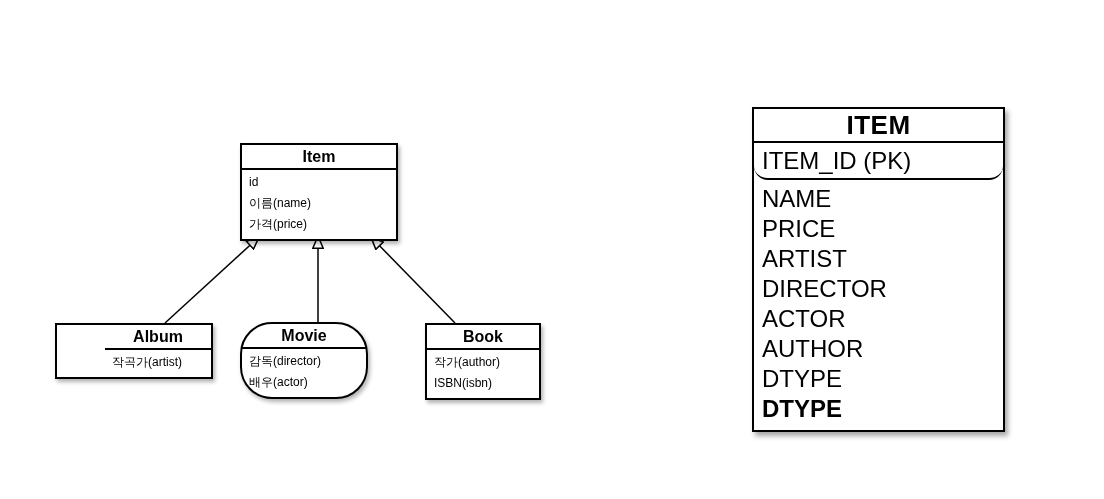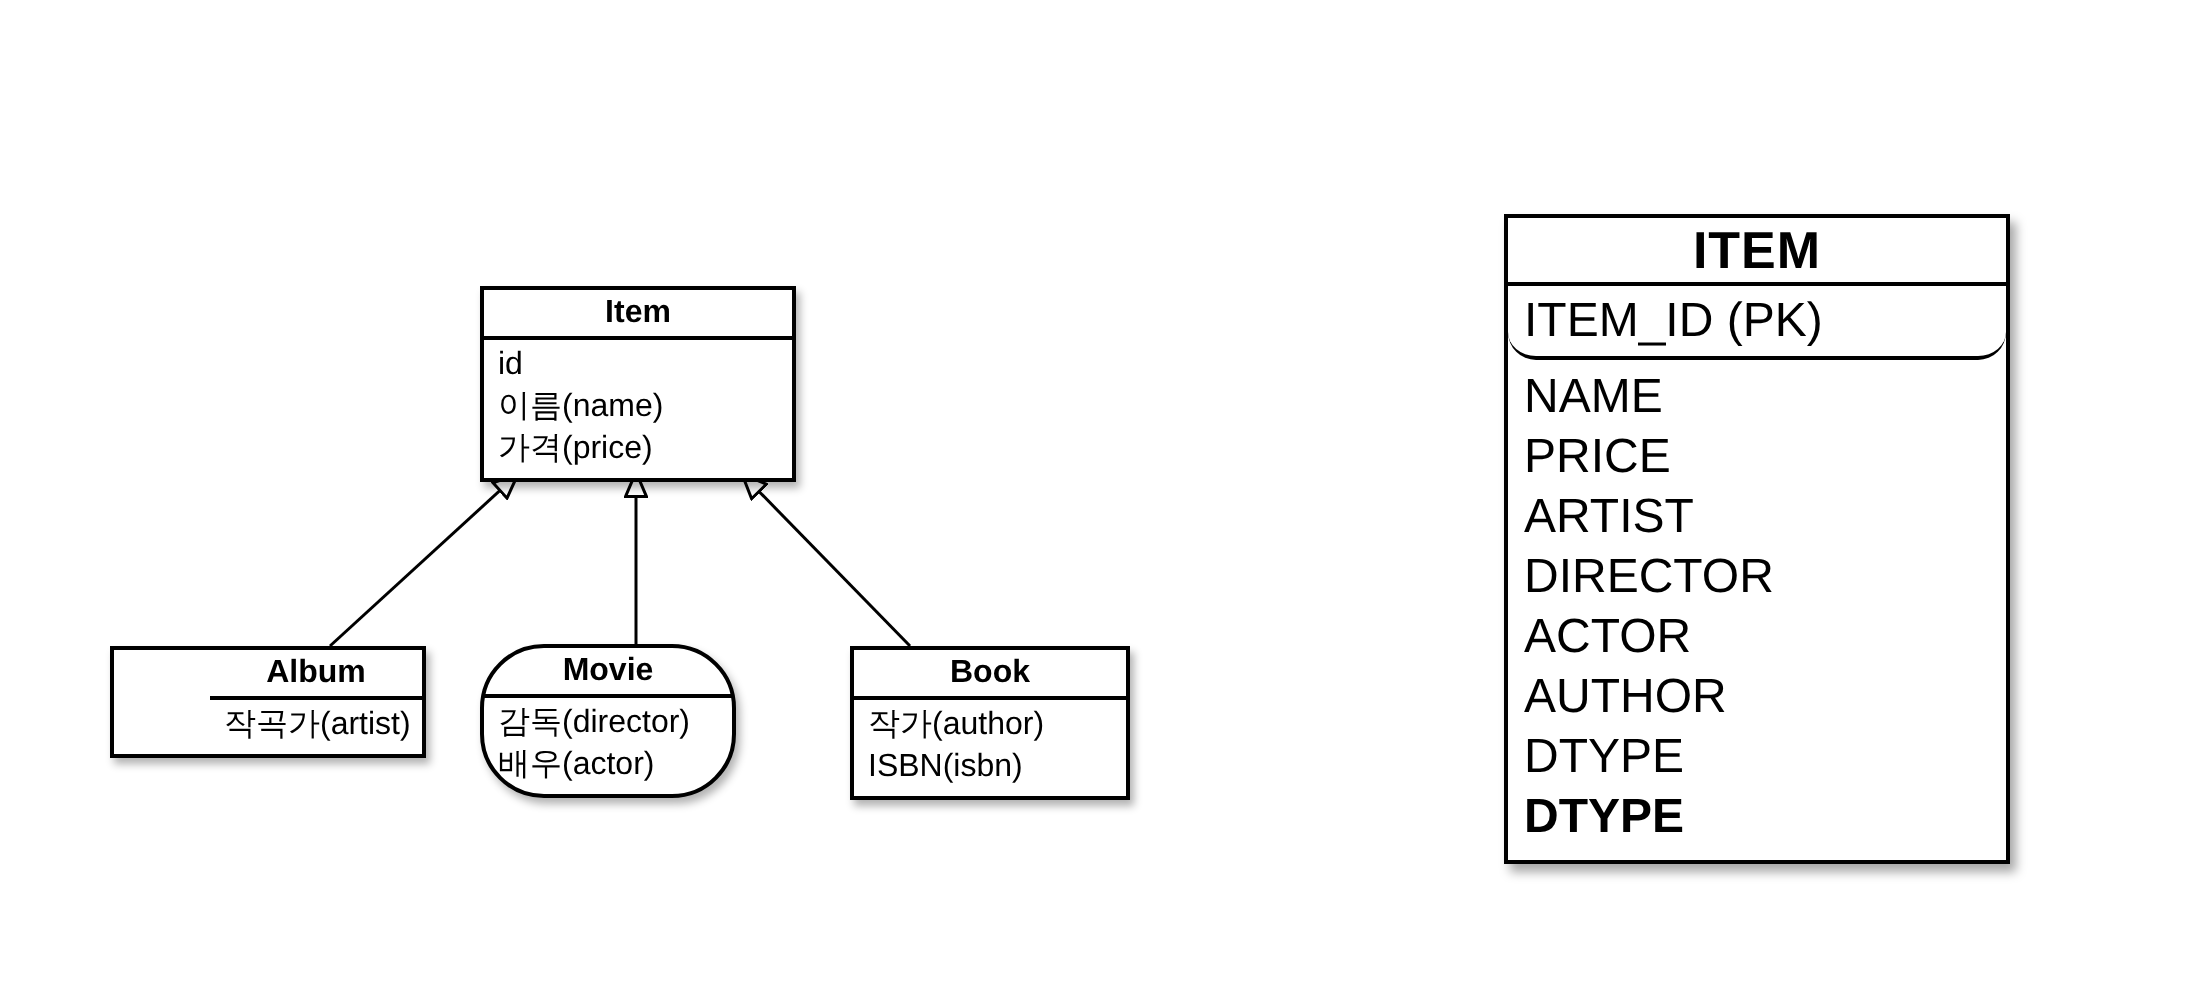--- a/index.html
+++ b/index.html
@@ -36,29 +36,29 @@
     text-align: center;
     font-weight: bold;
     font-size: 16px;
     line-height: 21px;
     padding: 1px 4px;
     border-bottom: 2px solid #000000;
     white-space: nowrap;
   }
   .uml-attrs {
     padding: 2px 7px 4px 7px;
-    font-size: 16px;
+    font-size: 12px;
     line-height: 21px;
   }
   .uml-attr { white-space: nowrap; }
 
   #box-item  { left: 240px; top: 143px; width: 158px; }
   #box-album { left: 55px;  top: 323px; width: 158px; padding-left: 48px; }
   #box-movie { left: 240px; top: 322px; width: 128px; border-radius: 32px; }
-  #box-book  { left: 425px; top: 323px; width: 140px; }
+  #box-book  { left: 425px; top: 323px; width: 116px; }
 
   
   .db-table {
     position: absolute;
     left: 752px;
     top: 107px;
     width: 253px;
     background: #ffffff;
     border: 2px solid #000000;
     box-shadow: 3px 4px 5px rgba(0,0,0,0.35);

